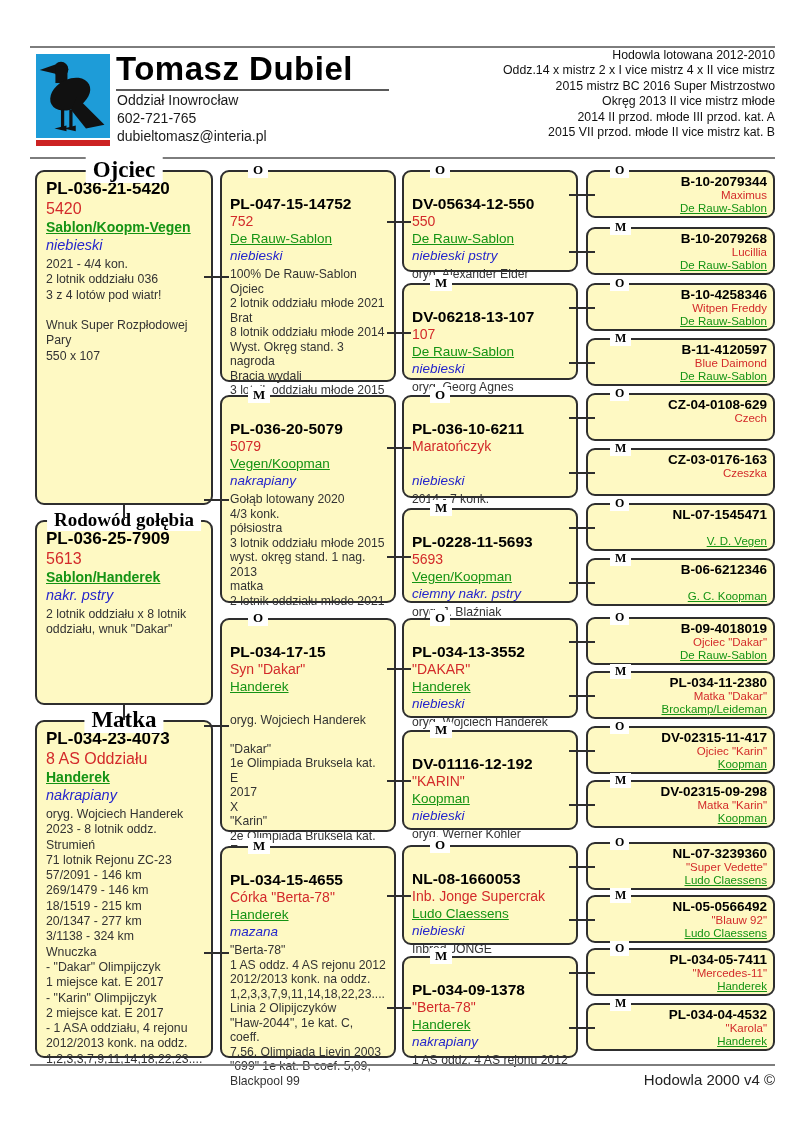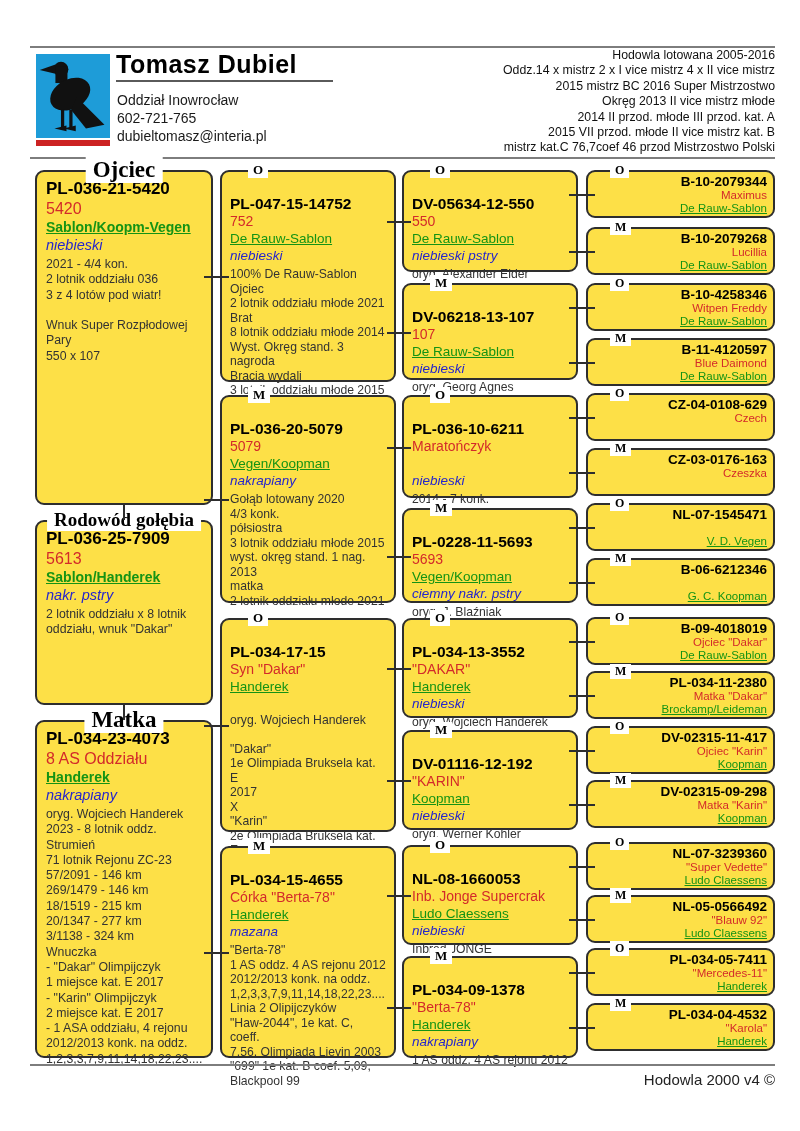--- a/index.html
+++ b/index.html
@@ -2,25 +2,25 @@
 <html><head>
 <meta charset="utf-8">
 <style>
   html,body{margin:0;padding:0;background:#fff;}
   body{width:800px;height:1131px;position:relative;font-family:"Liberation Sans",sans-serif;color:#000;}
   .rule{position:absolute;left:30px;width:745px;height:2px;background:#7d7d7d;}
   
   .logo{position:absolute;left:36px;top:54px;width:74px;height:84px;background:#1e9cd8;}
   .logo svg{width:100%;height:100%;display:block;}
   .logo-underline{position:absolute;left:36px;top:140px;width:74px;height:6px;background:#c posix2222;background:#c22;}
-  .owner-name{position:absolute;left:116px;top:50px;font-size:25px;font-weight:bold;letter-spacing:.5px;border-bottom:2px solid #5a5a5a;padding:0 36px 1px 0;white-space:nowrap;}
+  .owner-name{position:absolute;left:116px;top:50px;font-size:33px;font-weight:bold;letter-spacing:.5px;border-bottom:2px solid #5a5a5a;padding:0 36px 1px 0;white-space:nowrap;}
   .contact{position:absolute;left:117px;font-size:14px;color:#1a1a1a;white-space:nowrap;}
   .achievements{position:absolute;left:320px;right:25px;top:48px;text-align:right;font-size:12.3px;line-height:15.4px;color:#111;}
   
-  .pbox{position:absolute;border:2px solid #2e2e2e;border-radius:9px;background:#fde047;box-sizing:border-box;}
+  .pbox{position:absolute;border:2px solid #2e2e2e;border-radius:9px;background:#fef9c3;box-sizing:border-box;}
   .gen-label{position:absolute;top:-15px;left:50%;transform:translateX(-50%);background:#fff;padding:0 7px;font-family:"Liberation Serif",serif;font-weight:bold;font-size:23px;white-space:nowrap;}
   .gen-label.small{font-size:19px;top:-13px;}
   .sex-label{position:absolute;top:-10px;left:26px;background:#fff;padding:0 5px;font-family:"Liberation Serif",serif;font-weight:bold;font-size:13px;}
   .tiny .sex-label{left:22px;top:-9px;font-size:12px;}
   .content{padding:22px 8px 4px 8px;}
   .big .content{padding:6px 9px 4px 9px;}
   .tiny .content{padding:2px 6px 2px 6px;text-align:right;}
   .rid{font-weight:bold;color:#000;white-space:nowrap;}
   .big .rid{font-size:17px;line-height:21px;}
   .mid .rid{font-size:15.5px;line-height:19px;}
@@ -65,27 +65,26 @@
   </svg>
 </div>
 <div class="logo-underline"></div>
 
 <div class="owner-name">Tomasz Dubiel</div>
 <div class="contact" style="top:92px">Oddział Inowrocław</div>
 <div class="contact" style="top:110px">602-721-765</div>
 <div class="contact" style="top:128px">dubieltomasz@interia.pl</div>
 
 <div class="achievements">
-  <div>Hodowla lotowana 2005-2016</div>
+  <div>Hodowla lotowana 2012-2010</div>
   <div>Oddz.14 x mistrz 2 x I vice mistrz 4 x II vice mistrz</div>
   <div>2015 mistrz BC 2016 Super Mistrzostwo</div>
   <div>Okręg 2013 II vice mistrz młode</div>
   <div>2014 II przod. młode III przod. kat. A</div>
   <div>2015 VII przod. młode II vice mistrz kat. B</div>
-  <div>mistrz kat.C 76,7coef 46 przod Mistrzostwo Polski</div>
 </div>
 
 <div class="rule" style="top:157px"></div>
 
 <div id="tree">
     <div class="pbox big" style="left: 35px; top: 170px; width: 178px; height: 335px;">
       <span class="gen-label">Ojciec</span>
       <div class="content">
         <div class="rid">PL-036-21-5420</div>
         <div class="nm">5420</div>

